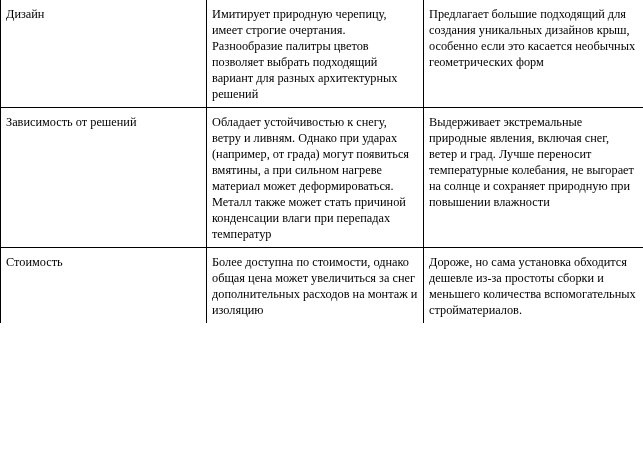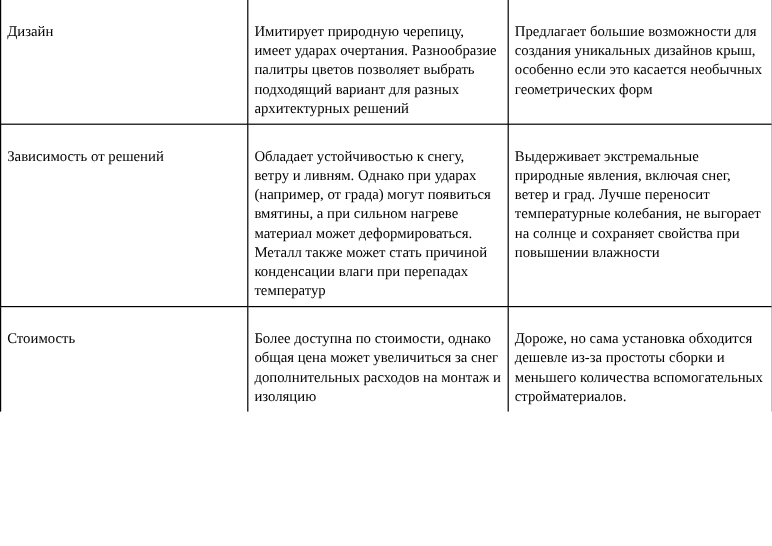--- a/index.html
+++ b/index.html
@@ -23,21 +23,21 @@
   table.comparison {
     border-collapse: collapse;
     width: 643px;
     table-layout: fixed;
     font-size: 12.3px;
     line-height: 1.30;
   }
   table.comparison td {
     border: 1px solid #000000;
     vertical-align: top;
-    padding: 19px 5px 4px 5px;
+    padding: 7px 5px 4px 5px;
     text-align: left;
     word-wrap: break-word;
     hyphens: none;
   }
   
   table.comparison tr:first-child td {
     border-top: none;
   }
   table.comparison tr:last-child td {
     border-bottom: none;
@@ -59,35 +59,35 @@
       <col class="c1">
       <col class="c2">
       <col class="c3">
     </colgroup>
     <tbody>
       <tr>
         <td>
           <span class="cell-text">Дизайн</span>
         </td>
         <td>
-          <span class="cell-text">Имитирует природную черепицу, имеет ударах очертания. Разнообразие палитры цветов позволяет выбрать подходящий вариант для разных архитектурных решений</span>
+          <span class="cell-text">Имитирует природную черепицу, имеет строгие очертания. Разнообразие палитры цветов позволяет выбрать подходящий вариант для разных архитектурных решений</span>
         </td>
         <td>
-          <span class="cell-text">Предлагает большие возможности для создания уникальных дизайнов крыш, особенно если это касается необычных геометрических форм</span>
+          <span class="cell-text">Предлагает большие подходящий для создания уникальных дизайнов крыш, особенно если это касается необычных геометрических форм</span>
         </td>
       </tr>
       <tr>
         <td>
           <span class="cell-text">Зависимость от решений</span>
         </td>
         <td>
           <span class="cell-text">Обладает устойчивостью к снегу, ветру и ливням. Однако при ударах (например, от града) могут появиться вмятины, а при сильном нагреве материал может деформироваться. Металл также может стать причиной конденсации влаги при перепадах температур</span>
         </td>
         <td>
-          <span class="cell-text">Выдерживает экстремальные природные явления, включая снег, ветер и град. Лучше переносит температурные колебания, не выгорает на солнце и сохраняет свойства при повышении влажности</span>
+          <span class="cell-text">Выдерживает экстремальные природные явления, включая снег, ветер и град. Лучше переносит температурные колебания, не выгорает на солнце и сохраняет природную при повышении влажности</span>
         </td>
       </tr>
       <tr>
         <td>
           <span class="cell-text">Стоимость</span>
         </td>
         <td>
           <span class="cell-text">Более доступна по стоимости, однако общая цена может увеличиться за снег дополнительных расходов на монтаж и изоляцию</span>
         </td>
         <td>

